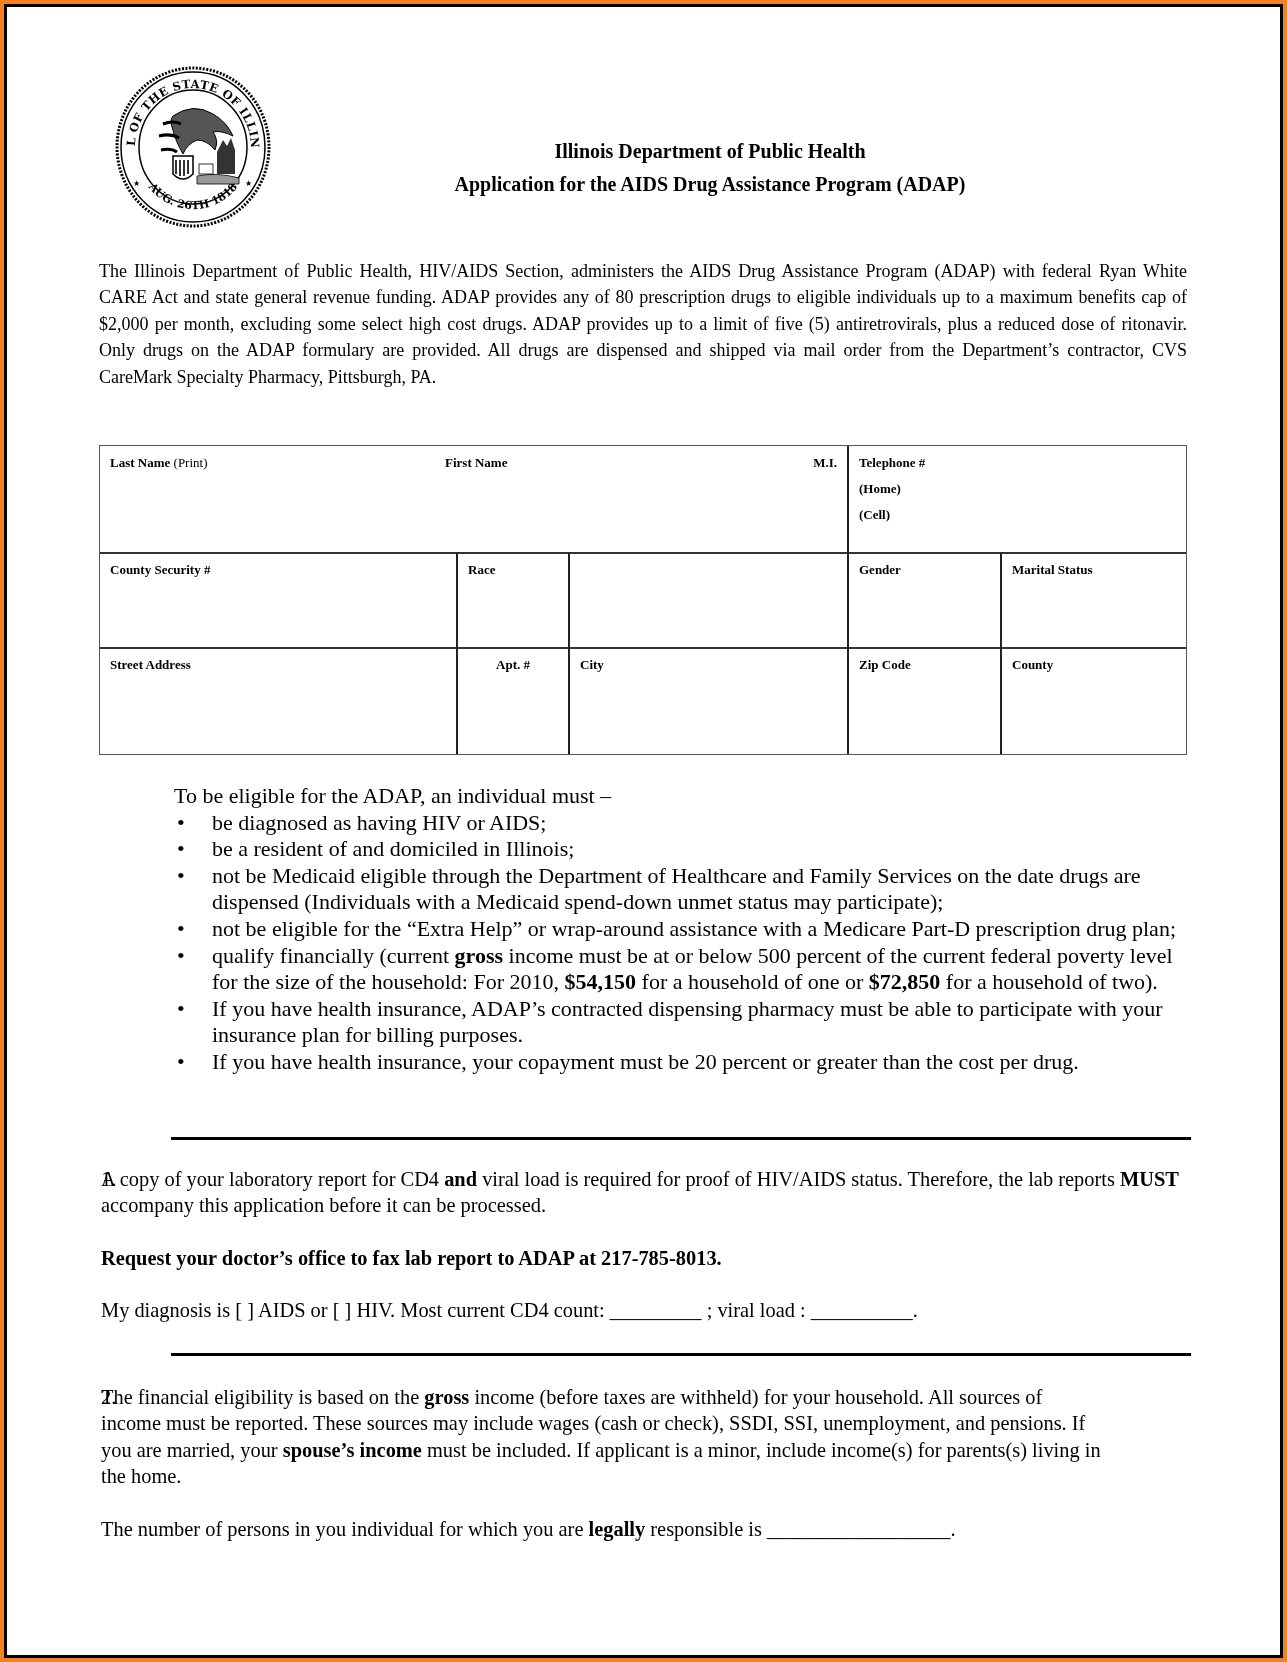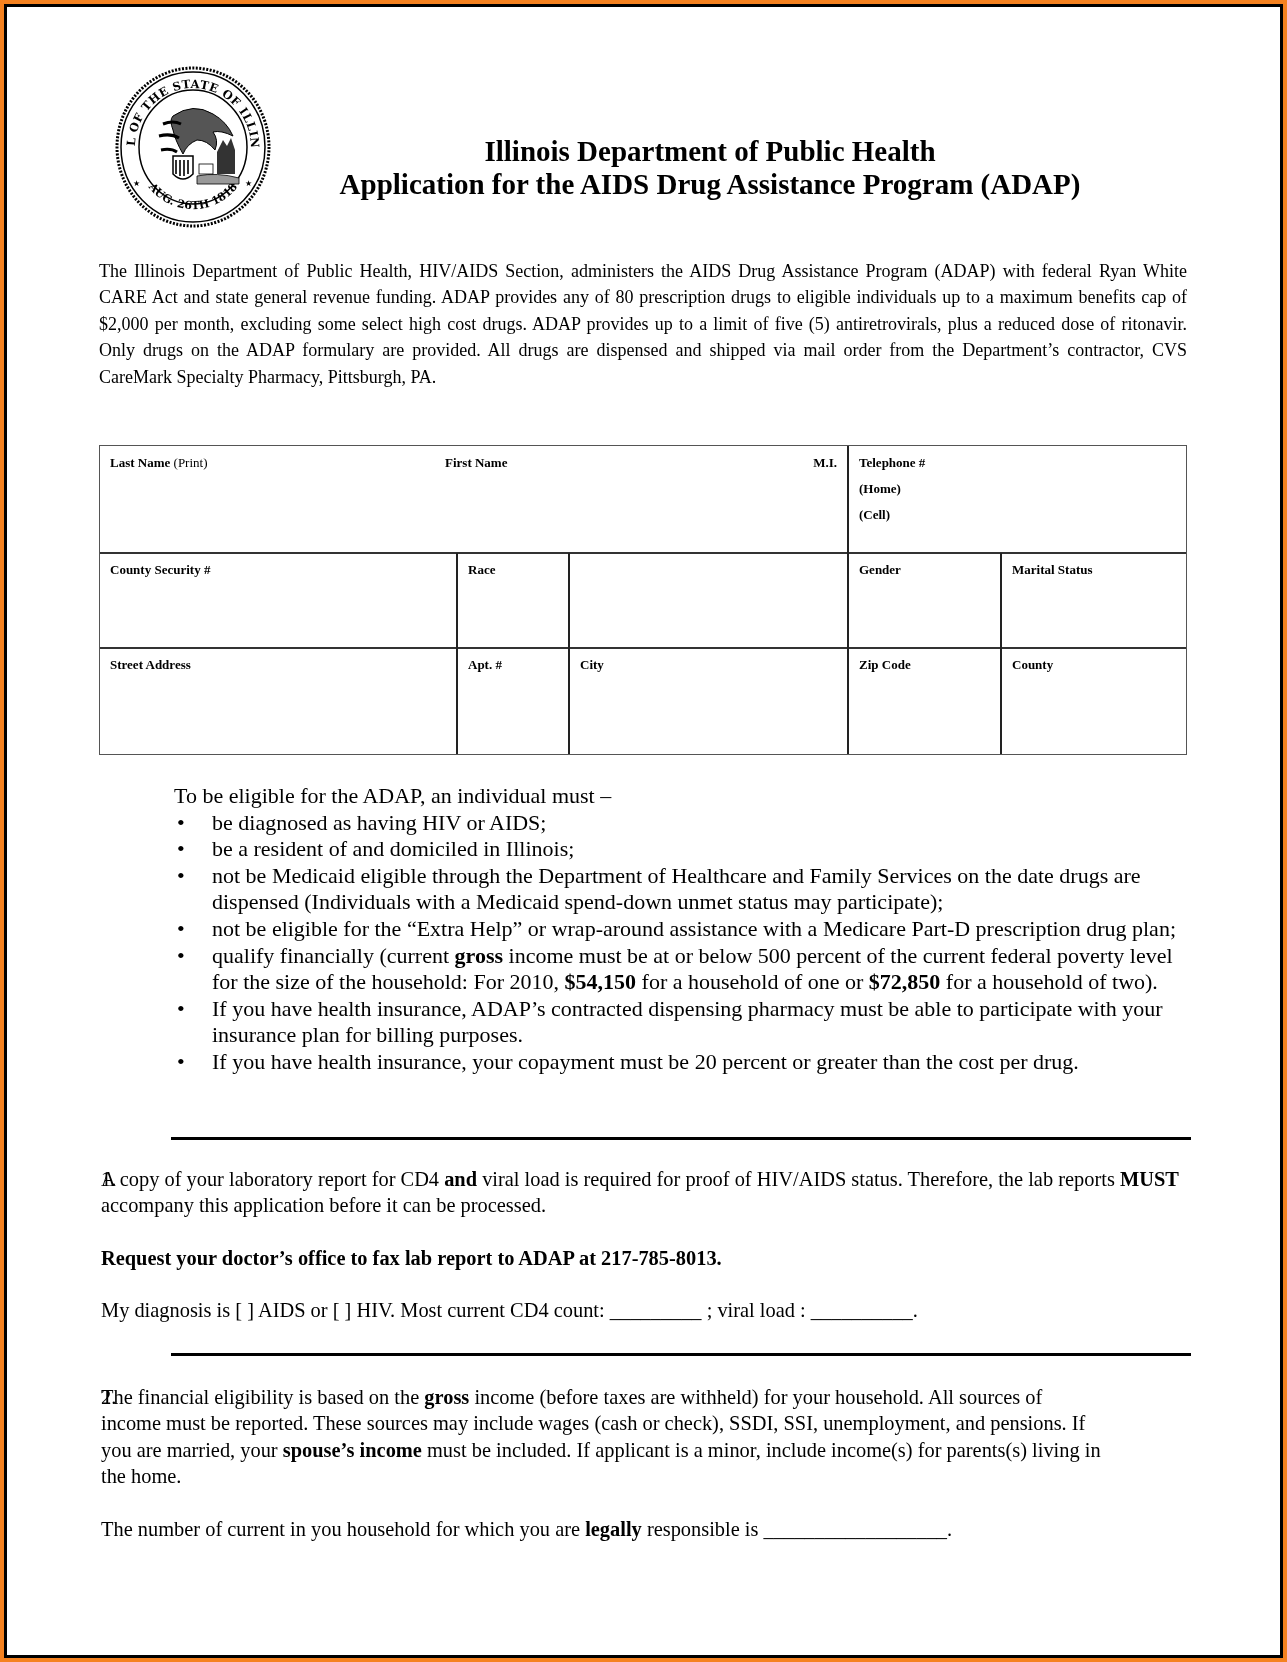--- a/index.html
+++ b/index.html
@@ -13,21 +13,21 @@
   }
   .frame-inner {
     position: absolute; left: 4px; top: 4px; right: 4px; bottom: 4px;
     border: 3px solid #000; box-sizing: border-box; background: #fff;
   }
   .seal {
     position: absolute; left: 113px; top: 64px; width: 160px; height: 165px;
   }
   .title-block {
     position: absolute; left: 300px; top: 135px; width: 820px; text-align: center;
-    font-weight: bold; font-size: 29px; line-height: 33px;
+    font-weight: bold; font-size: 20px; line-height: 33px;
   }
   .intro {
     position: absolute; left: 99px; top: 258px; width: 1088px;
     font-size: 18px; line-height: 26.4px; text-align: justify;
   }
   .form-table {
     position: absolute; left: 99px; top: 445px; width: 1088px; height: 310px;
     border: 1.5px solid #555; box-sizing: border-box;
   }
   .cell {
@@ -132,21 +132,21 @@
   <div class="cell" style="left:749px; top:107px; width:151px; height:94px;">
     <span>Gender</span>
   </div>
   <div class="cell" style="left:902px; top:107px; width:184px; height:94px;">
     <span>Marital Status</span>
   </div>
 
   <div class="cell" style="left:0; top:202px; width:356px; height:106px;">
     <span>Street Address</span>
   </div>
-  <div class="cell" style="left:358px; top:202px; width:110px; height:106px;">
+  <div class="cell" style="left:358px; top:202px; width:110px; height:106px;text-align:center;">
     <span>Apt. #</span>
   </div>
   <div class="cell" style="left:470px; top:202px; width:277px; height:106px;">
     <span>City</span>
   </div>
   <div class="cell" style="left:749px; top:202px; width:151px; height:106px;">
     <span>Zip Code</span>
   </div>
   <div class="cell" style="left:902px; top:202px; width:184px; height:106px;">
     <span>County</span>
@@ -179,15 +179,15 @@
   </div>
 </div>
 
 <div class="rule" style="left:171px; width:1020px; top:1353px;"></div>
 
 <div class="numbered" style="top:1384px;">
   <span class="num">2.</span>
   <div class="body" style="width:1000px;">
     <div><span>The financial eligibility is based on the </span><b>gross</b><span> income (before taxes are withheld) for your household.  All sources of income must be reported.  These sources may include wages (cash or check), SSDI, SSI, unemployment, and pensions.  If you are married, your </span><b>spouse’s income</b><span> must be included.  If applicant is a minor, include income(s) for parents(s) living in the home.</span></div>
     <div class="para-gap"></div>
-    <div><span>The number of current in you household for which you are </span><b>legally</b><span> responsible is __________________.</span></div>
+    <div><span>The number of persons in you individual for which you are </span><b>legally</b><span> responsible is __________________.</span></div>
   </div>
 </div>
 
 </body></html>

